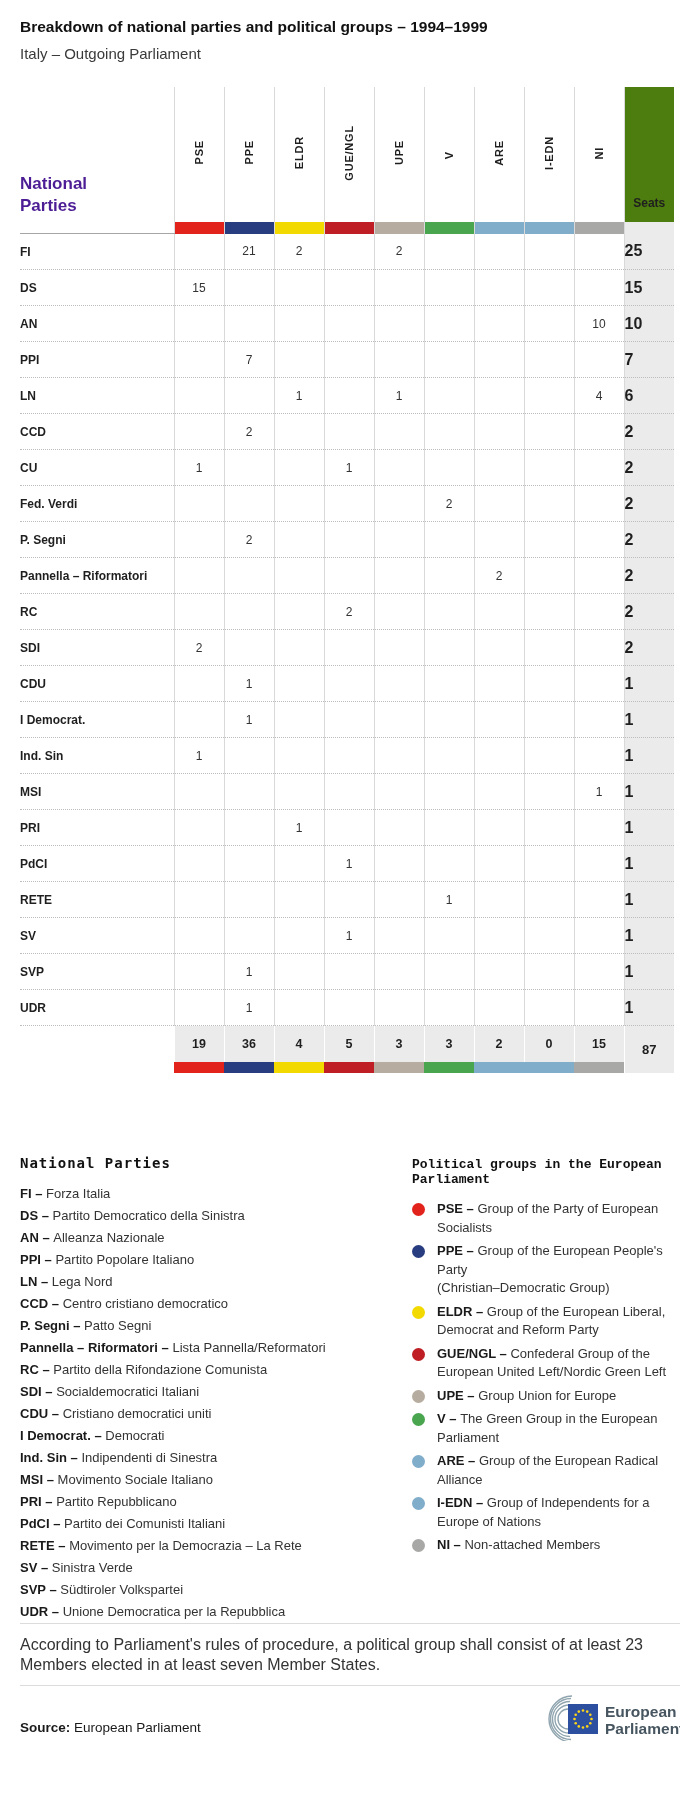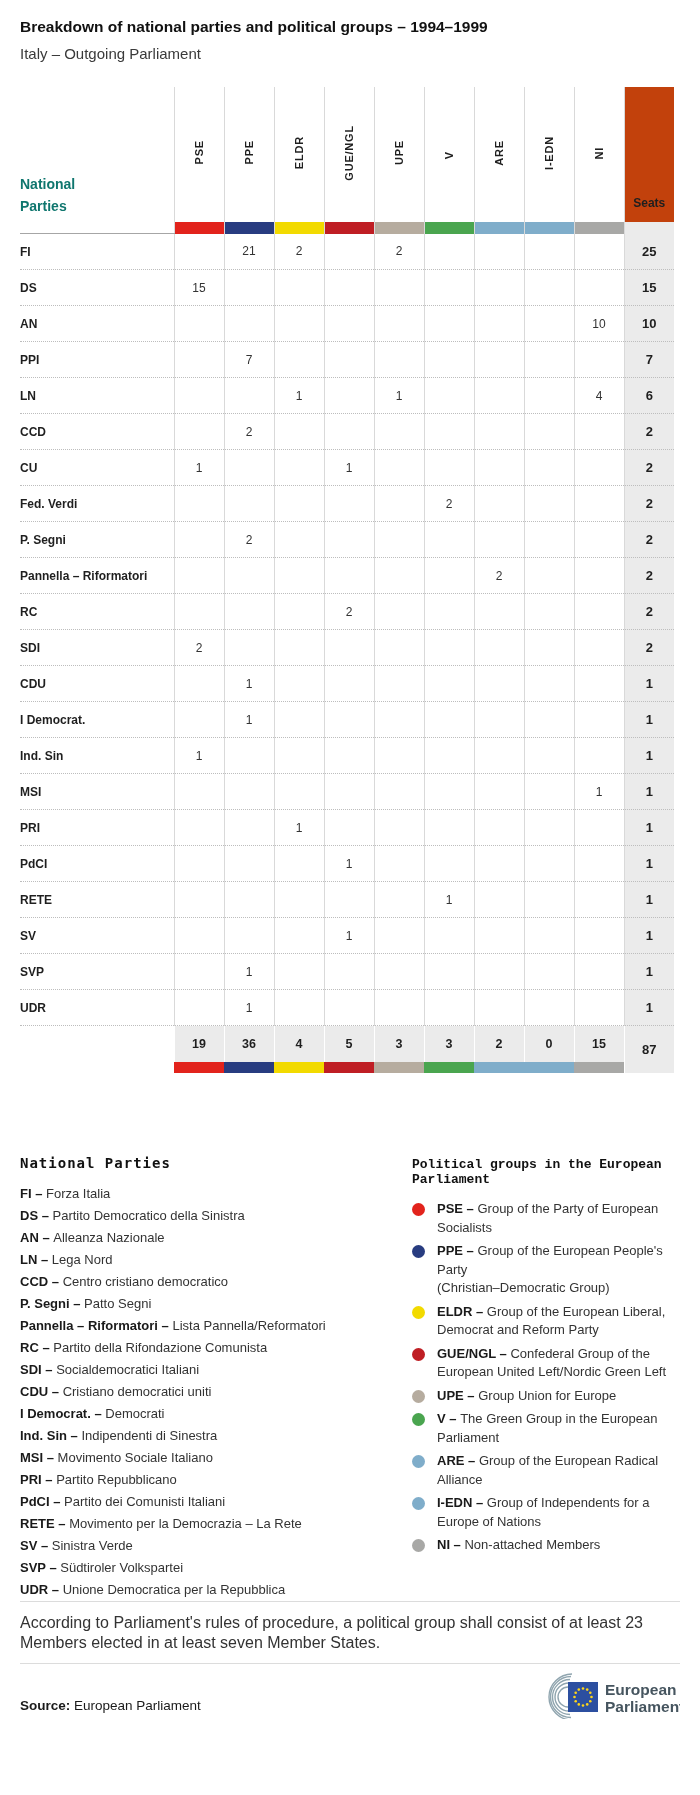--- a/index.html
+++ b/index.html
@@ -7,32 +7,32 @@
   .page{box-sizing:border-box;width:700px;padding:18px 20px 0 20px;}
   .title{font-size:15.5px;font-weight:bold;margin:0;color:#111;}
   .subtitle{font-size:15px;font-weight:400;margin:9px 0 0 0;color:#3a3a3a;}
 
   
   table.breakdown{border-collapse:collapse;table-layout:fixed;width:654px;margin-top:25px;}
   col.c-label{width:154px;} col.c-group{width:50px;} col.c-seats{width:50px;}
   th,td{padding:0;font-weight:400;}
   .vline{border-left:1px solid #d9d9d9;}
   .corner{vertical-align:bottom;text-align:left;padding-bottom:5px;}
-  .corner div{font-size:14px;font-weight:bold;line-height:22px;color:#0f766e;}
+  .corner div{font-size:17px;font-weight:bold;line-height:22px;color:#4c1d95;}
   .group-h{height:135px;vertical-align:middle;text-align:center;}
   .group-h span{display:inline-block;writing-mode:vertical-rl;transform:rotate(180deg);font-size:11px;font-weight:bold;letter-spacing:.8px;white-space:nowrap;color:#1f1f1f;}
-  .seats-h{background:#c2410c;vertical-align:bottom;text-align:center;font-size:12px;font-weight:bold;padding-bottom:12px;color:#1f1f1f;}
+  .seats-h{background:#4d7c0f;vertical-align:bottom;text-align:center;font-size:12px;font-weight:bold;padding-bottom:12px;color:#1f1f1f;}
   .band-row td{height:11px;}
   .corner-band{border-bottom:1px solid #a6a6a6;}
   .seats-band{background:#ebebeb;}
   tbody th,tbody td{height:35px;}
   tbody tr+tr th,tbody tr+tr td{border-top:1px dotted #bdbdbd;}
   .party{text-align:left;font-size:12px;font-weight:bold;color:#1f1f1f;}
   .num{text-align:center;font-size:12px;color:#333;}
-  .seats-cell{background:#ebebeb;text-align:center;font-size:13px;font-weight:bold;color:#1f1f1f;}
+  .seats-cell{background:#ebebeb;font-size:16px;font-weight:bold;color:#1f1f1f;}
   tfoot td{border-top:1px dotted #bdbdbd;}
   .total{background:#ebebeb;height:36px;text-align:center;font-size:12.5px;font-weight:bold;border-left:1px solid #fff;color:#1f1f1f;}
   .total-seats{background:#ebebeb;text-align:center;font-size:13px;font-weight:bold;border-left:1px solid #fff;color:#1f1f1f;}
   .band2-row td{height:11px;border-top:none;}
   .blank{background:#fff;}
 
   
   .legends{display:flex;margin-top:82px;}
   .legend-left{flex:1;}
   .legend-left h3{font-family:"DejaVu Sans Mono","Liberation Mono",monospace;font-size:14px;font-weight:bold;letter-spacing:1px;margin:0;color:#111;}
@@ -424,20 +424,21 @@
       </tfoot>
   </table>
 
   <div class="legends">
     <div class="legend-left">
       <h3>National Parties</h3>
       <ul>
           <li><b>FI – </b>Forza Italia</li>
           <li><b>DS – </b>Partito Democratico della Sinistra</li>
           <li><b>AN – </b>Alleanza Nazionale</li>
+          <li><b>PPI – </b>Partito Popolare Italiano</li>
           <li><b>LN – </b>Lega Nord</li>
           <li><b>CCD – </b>Centro cristiano democratico</li>
           <li><b>P. Segni – </b>Patto Segni</li>
           <li><b>Pannella – Riformatori – </b>Lista Pannella/Reformatori</li>
           <li><b>RC – </b>Partito della Rifondazione Comunista</li>
           <li><b>SDI – </b>Socialdemocratici Italiani</li>
           <li><b>CDU – </b>Cristiano democratici uniti</li>
           <li><b>I Democrat. – </b>Democrati</li>
           <li><b>Ind. Sin – </b>Indipendenti di Sinestra</li>
           <li><b>MSI – </b>Movimento Sociale Italiano</li>

